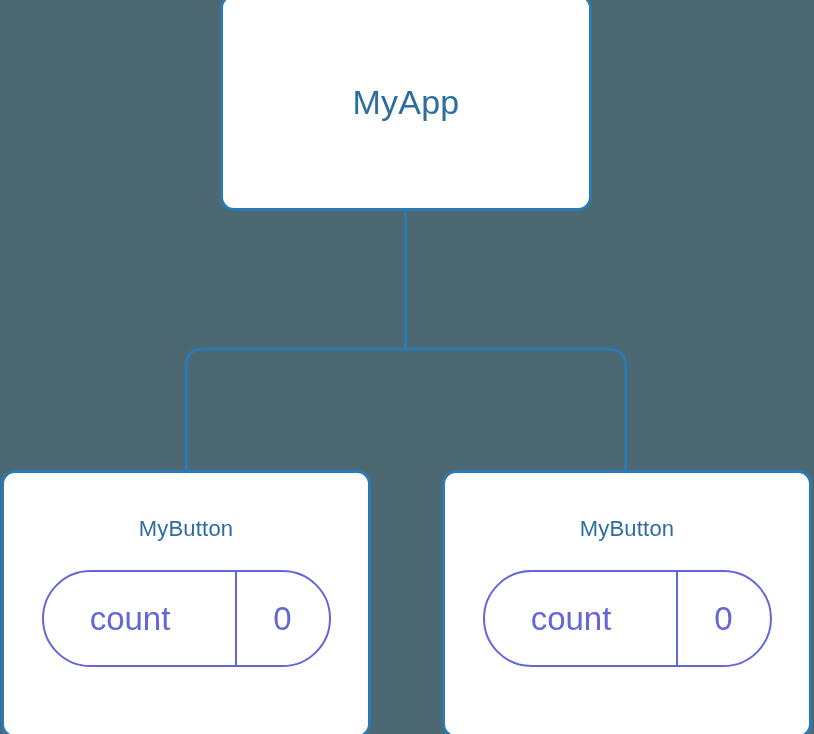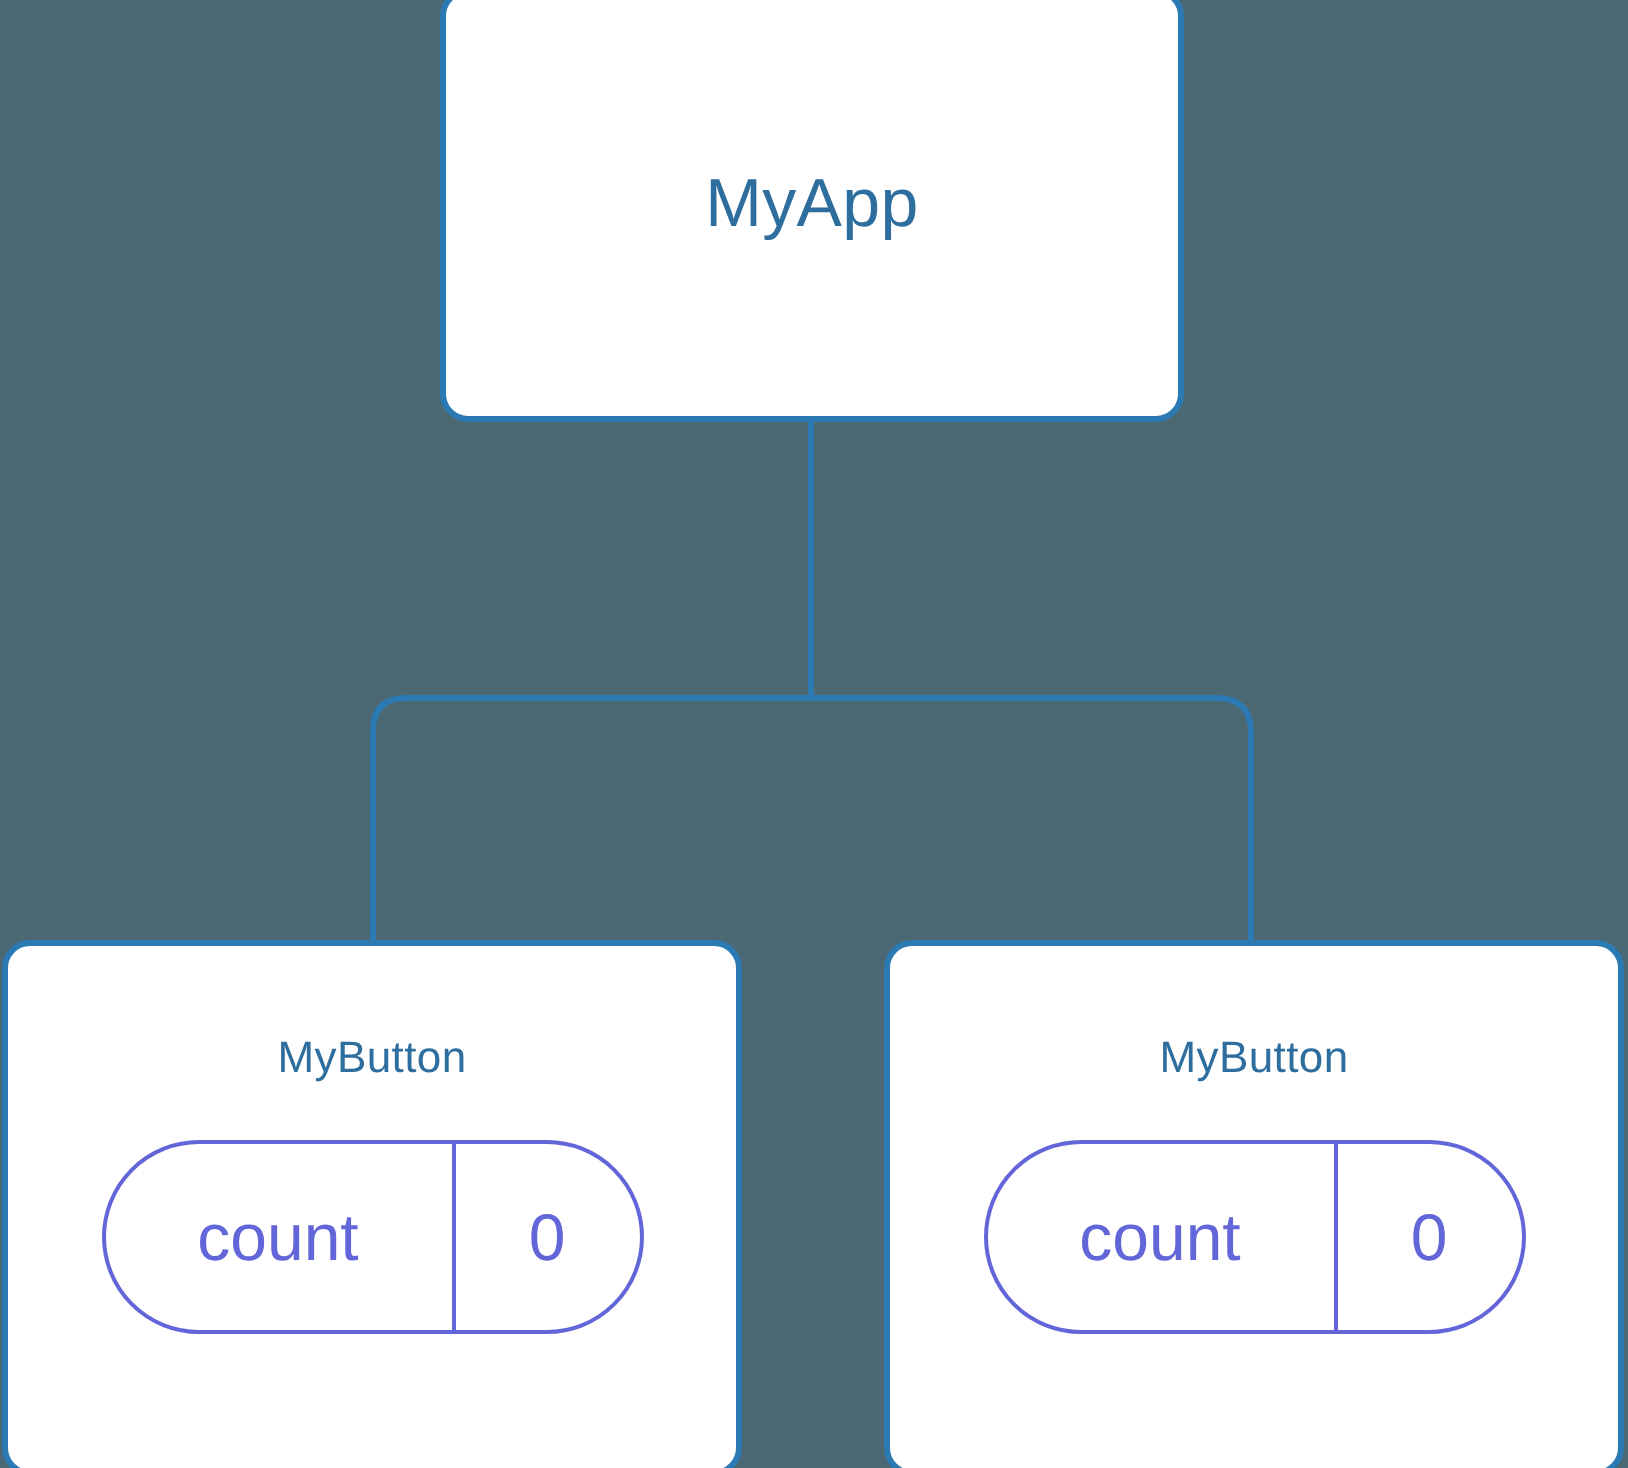--- a/index.html
+++ b/index.html
@@ -91,21 +91,21 @@
     align-items: center;
     justify-content: center;
     color: #6366D8;
     font-size: 33px;
     line-height: 1;
     white-space: nowrap;
   }
 
   .pill-key {
     width: 173px;
-    padding-right: 0;
+    padding-right: 18px;
   }
 
   .pill-value {
     width: 92px;
     border-left: 2px solid #6366D8;
   }
 </style>
 </head>
 <body>
 

